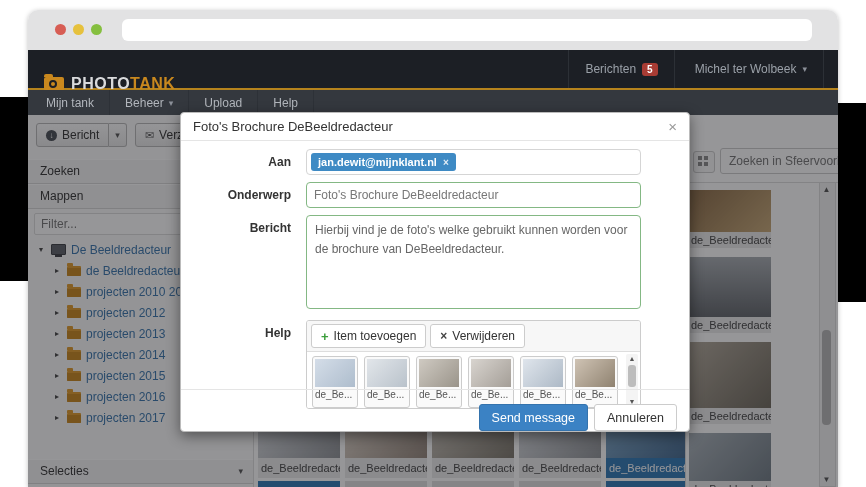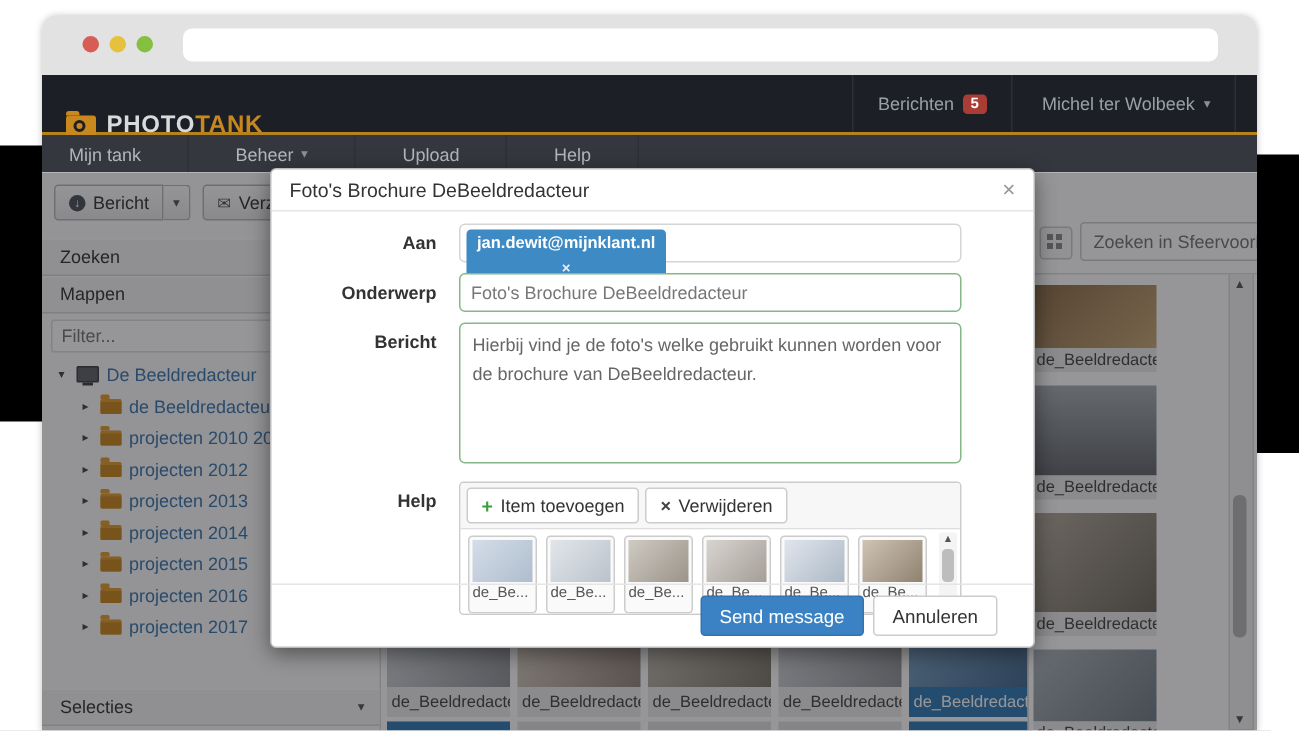--- a/index.html
+++ b/index.html
@@ -27,21 +27,21 @@
   .logo-txt{font-size:16px;font-weight:bold;letter-spacing:.5px;}
   .logo-photo{color:#d9dadc;}
   .logo-tank{color:#c9881e;}
   #hdr-right{position:absolute;right:14px;top:0;height:100%;display:flex;align-items:stretch;font-size:12px;color:#9aa0a8;}
   .hdr-item{display:flex;align-items:center;gap:6px;padding:0 16px;border-left:1px solid #2c3036;cursor:pointer;}
   .hdr-item:last-child{border-right:1px solid #2c3036;padding-left:20px;}
   #badge{background:#a93c34;color:#fff;font-size:10px;font-weight:bold;padding:1px 5px;border-radius:3px;}
   .caret{font-size:9px;color:#8b9098;}
   
   #navbar{position:absolute;left:0;top:80px;width:810px;height:25px;background:#34383e;display:flex;font-size:12px;color:#b2b6bc;}
-  .nav-item{display:flex;align-items:center;gap:5px;padding:0 31px;border-right:1px solid #2d3137;cursor:pointer;}
+  .nav-item{display:flex;align-items:center;gap:5px;padding:0 15px;border-right:1px solid #2d3137;cursor:pointer;}
   .nav-item:first-child{padding-left:18px;}
   
   #content{position:absolute;left:0;top:105px;width:810px;height:372px;background:#fff;}
   
   #sidebar{position:absolute;left:0;top:0;width:225px;height:372px;background:#fbfbfb;border-right:1px solid #ddd;}
   #side-toolbar{position:absolute;left:8px;top:8px;display:flex;}
   .tbtn{height:24px;display:inline-flex;align-items:center;gap:5px;padding:0 9px;font-size:12px;color:#333;
     background:linear-gradient(#fdfdfd,#e9e9e9);border:1px solid #b9b9b9;border-radius:3px;cursor:pointer;white-space:nowrap;}
   .tbtn.split-main{border-radius:3px 0 0 3px;}
   .tbtn.split-caret{border-radius:0 3px 3px 0;border-left:none;padding:0 6px;}
@@ -104,40 +104,40 @@
   #modal-close{position:absolute;right:8px;top:0;font-size:15px;color:#999;cursor:pointer;padding:0 4px;}
   #modal-body{position:relative;padding:8px 0 0 0;}
   .frow{display:flex;margin-bottom:7px;}
   .flabel{width:110px;flex:0 0 110px;text-align:right;font-size:12px;font-weight:bold;color:#333;padding-top:6px;}
   .ffield{margin-left:15px;width:335px;}
   .inp{width:100%;box-sizing:border-box;height:26px;border:1px solid #d5d5d5;border-radius:4px;font-size:12px;
     padding:0 7px;color:#777;font-family:inherit;}
   .inp.green, .txt.green{border:1px solid #84b884;}
   #aan-box{width:100%;box-sizing:border-box;height:26px;border:1px solid #d5d5d5;border-radius:4px;padding:2px 4px;}
   #tag{display:inline-flex;align-items:center;gap:6px;background:#3e8ac4;color:#fff;font-size:11px;font-weight:bold;
-    border-radius:3px;padding:3px 7px;cursor:default;flex-direction:column;}
+    border-radius:3px;padding:3px 7px;cursor:default;}
   #tag-x{font-size:10px;cursor:pointer;opacity:.85;}
   .txt{width:100%;box-sizing:border-box;height:94px;border-radius:4px;font-size:12px;padding:5px 8px;color:#666;
     line-height:1.55;font-family:inherit;resize:none;}
   #items-panel{border:1px solid #ccc;border-radius:3px;overflow:hidden;}
   #items-toolbar{height:30px;background:#f7f7f7;border-bottom:1px solid #ddd;display:flex;align-items:center;padding-left:4px;gap:4px;}
   .ibtn{height:24px;display:inline-flex;align-items:center;gap:5px;background:#fff;border:1px solid #ccc;border-radius:3px;
     font-size:12px;color:#333;padding:0 9px;cursor:pointer;}
   .plus{color:#3c9e3c;font-weight:bold;font-size:13px;}
   .xmark{color:#444;font-weight:bold;font-size:12px;}
   #items-list{position:relative;height:56px;background:#fff;}
   .mthumb{position:absolute;top:4px;width:46px;height:52px;border:1px solid #ccc;border-radius:3px;background:#fafafa;
     box-sizing:border-box;overflow:hidden;cursor:pointer;}
   .mthumb .mimg{position:absolute;left:2px;top:2px;width:40px;height:28px;}
   .mthumb .mlb{position:absolute;left:2px;top:32px;font-size:10px;color:#555;white-space:nowrap;}
   #ilist-scroll{position:absolute;right:2px;top:2px;bottom:2px;width:12px;background:#f4f4f4;border-radius:2px;}
   #ilist-scroll .scr-arrow{width:12px;font-size:7px;}
   #ilist-thumb{position:absolute;left:2px;top:11px;width:8px;height:22px;background:#bdbdbd;border-radius:3px;}
   #modal-footer{position:absolute;left:0;right:0;bottom:0;height:41px;border-top:1px solid #e5e5e5;
-    display:flex;justify-content:flex-end;align-items:center;gap:6px;padding-right:24px;}
+    display:flex;justify-content:flex-end;align-items:flex-end;gap:6px;padding-right:12px;}
   #send-btn{height:27px;padding:0 12px;background:#3b82c4;border:1px solid #3473ad;border-radius:3px;color:#fff;
     font-size:12.5px;cursor:pointer;font-family:inherit;}
   #cancel-btn{height:27px;padding:0 12px;background:#fff;border:1px solid #ccc;border-radius:3px;color:#333;
     font-size:12.5px;cursor:pointer;font-family:inherit;}
   
   .pA{background:linear-gradient(135deg,#8a6a46,#c7a877);}
   .pB{background:linear-gradient(180deg,#a8adb2,#62666b);}
   .pC{background:linear-gradient(135deg,#b3aa9c,#6e685c);}
   .pD{background:linear-gradient(135deg,#aab3ba,#707b84);}
   .pE{background:linear-gradient(120deg,#d3d6da,#8f9296);}

